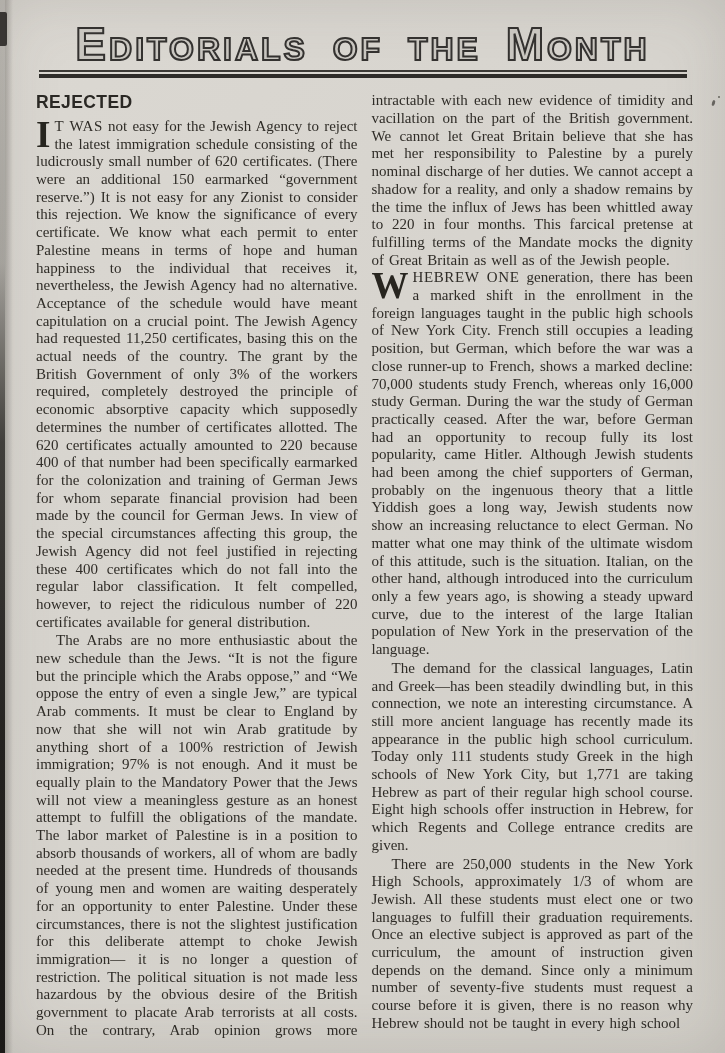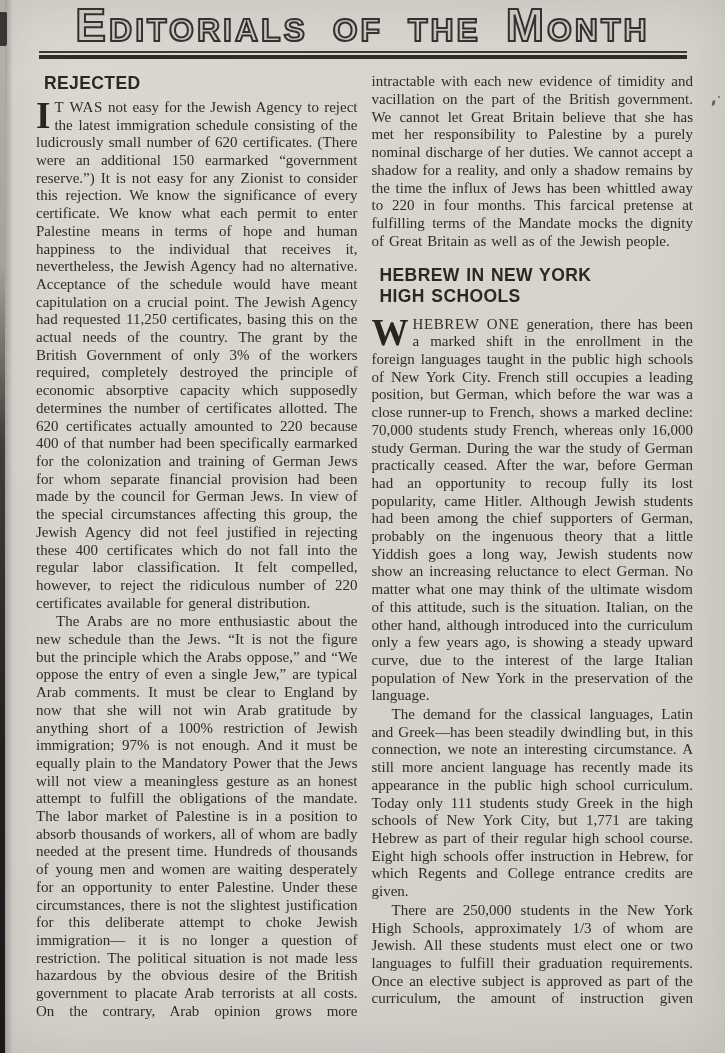--- a/index.html
+++ b/index.html
@@ -29,21 +29,21 @@
   }
   .corner-mark {
     position: absolute; left: 0; top: 12px; width: 7px; height: 34px;
     background: rgba(35,33,30,0.85); border-radius: 0 2px 2px 0;
   }
   .speck { position: absolute; background: rgba(60,57,52,0.7); border-radius: 50%; }
   .speck.s1 { left: 712px; top: 100px; width: 3px; height: 6px; transform: rotate(18deg); }
   .speck.s2 { left: 718px; top: 96px; width: 2px; height: 2px; }
 
   
-  .masthead { padding-top: 1px; text-align: center; }
+  .masthead { padding-top: 20px; text-align: center; }
   .masthead-title {
     display: inline-block;
     font-family: "Liberation Sans", sans-serif;
     font-weight: 700;
     font-variant: small-caps;
     font-size: 46px;
     line-height: 1.05;
     letter-spacing: 3px;
     word-spacing: 9px;
     color: #343230;
@@ -75,21 +75,20 @@
   }
   .article-heading {
     font-family: "Liberation Sans", sans-serif;
     font-weight: 700;
     font-size: 17.5px;
     line-height: 1.18;
     letter-spacing: 0.4px;
     color: #2a2824;
     text-align: left;
     margin-bottom: 5px;
-    margin-left: 8px;
   }
   .article + .article .article-heading { margin-top: 15px; margin-bottom: 9px; }
   .article-heading.narrow { max-width: 250px; }
   p.opening { text-indent: 0; }
   p.indent { text-indent: 20px; margin-top: 1px; }
   .drop-cap {
     float: left;
     font-family: "Liberation Serif", serif;
     font-weight: 700;
     font-size: 37px;
@@ -121,21 +120,20 @@
       <h2 class="article-heading">REJECTED</h2>
       <p class="opening">
         <span class="drop-cap">I</span>
         <span class="lead-in">T WAS</span>
         <span>not easy for the Jewish Agency to reject the latest immigration schedule consisting of the ludicrously small number of 620 certificates.  (There were an additional 150 earmarked “government reserve.”)  It is not easy for any Zionist to consider this rejection.  We know the significance of every certificate.  We know what each permit to enter Palestine means in terms of hope and human happiness to the individual that receives it, nevertheless, the Jewish Agency had no alternative.  Acceptance of the schedule would have meant capitulation on a crucial point.  The Jewish Agency had requested 11,250 certificates, basing this on the actual needs of the country.  The grant by the British Government of only 3% of the workers required, completely destroyed the principle of economic absorptive capacity which supposedly determines the number of certificates allotted.  The 620 certificates actually amounted to 220 because 400 of that number had been specifically earmarked for the colonization and training of German Jews for whom separate financial provision had been made by the council for German Jews.  In view of the special circumstances affecting this group, the Jewish Agency did not feel justified in rejecting these 400 certificates which do not fall into the regular labor classification.  It felt compelled, however, to reject the ridiculous number of 220 certificates available for general distribution.</span>
       </p>
       <p class="indent">The Arabs are no more enthusiastic about the new schedule than the Jews.  “It is not the figure but the principle which the Arabs oppose,” and “We oppose the entry of even a single Jew,” are typical Arab comments.  It must be clear to England by now that she will not win Arab gratitude by anything short of a 100% restriction of Jewish immigration; 97% is not enough.  And it must be equally plain to the Mandatory Power that the Jews will not view a meaningless gesture as an honest attempt to fulfill the obligations of the mandate.  The labor market of Palestine is in a position to absorb thousands of workers, all of whom are badly needed at the present time.  Hundreds of thousands of young men and women are waiting desperately for an opportunity to enter Palestine.  Under these circumstances, there is not the slightest justification for this deliberate attempt to choke Jewish immigration— it is no longer a question of restriction.  The political situation is not made less hazardous by the obvious desire of the British government to placate Arab terrorists at all costs.  On the contrary, Arab opinion grows more intractable with each new evidence of timidity and vacillation on the part of the British government.  We cannot let Great Britain believe that she has met her responsibility to Palestine by a purely nominal discharge of her duties.  We cannot accept a shadow for a reality, and only a shadow remains by the time the influx of Jews has been whittled away to 220 in four months.  This farcical pretense at fulfilling terms of the Mandate mocks the dignity of Great Britain as well as of the Jewish people.</p>
     </section>
 
     <section class="article">
-      <h2 class="article-heading narrow">HEBREW IN NEW YORK HIGH SCHOOLS</h2>
       <p class="opening">
         <span class="drop-cap">W</span>
         <span class="lead-in">HEBREW ONE</span>
         <span>generation, there has been a marked shift in the enrollment in the foreign languages taught in the public high schools of New York City.  French still occupies a leading position, but German, which before the war was a close runner-up to French, shows a marked decline:  70,000 students study French, whereas only 16,000 study German.  During the war the study of German practically ceased.  After the war, before German had an opportunity to recoup fully its lost popularity, came Hitler.  Although Jewish students had been among the chief supporters of German, probably on the ingenuous theory that a little Yiddish goes a long way, Jewish students now show an increasing reluctance to elect German.  No matter what one may think of the ultimate wisdom of this attitude, such is the situation.  Italian, on the other hand, although introduced into the curriculum only a few years ago, is showing a steady upward curve, due to the interest of the large Italian population of New York in the preservation of the language.</span>
       </p>
       <p class="indent">The demand for the classical languages, Latin and Greek—has been steadily dwindling but, in this connection, we note an interesting circumstance.  A still more ancient language has recently made its appearance in the public high school curriculum.  Today only 111 students study Greek in the high schools of New York City, but 1,771 are taking Hebrew as part of their regular high school course.  Eight high schools offer instruction in Hebrew, for which Regents and College entrance credits are given.</p>
       <p class="indent">There are 250,000 students in the New York High Schools, approximately 1/3 of whom are Jewish.  All these students must elect one or two languages to fulfill their graduation requirements.  Once an elective subject is approved as part of the curriculum, the amount of instruction given depends on the demand.  Since only a minimum number of seventy-five students must request a course before it is given, there is no reason why Hebrew should not be taught in every high school</p>
     </section>
 
   </div>

